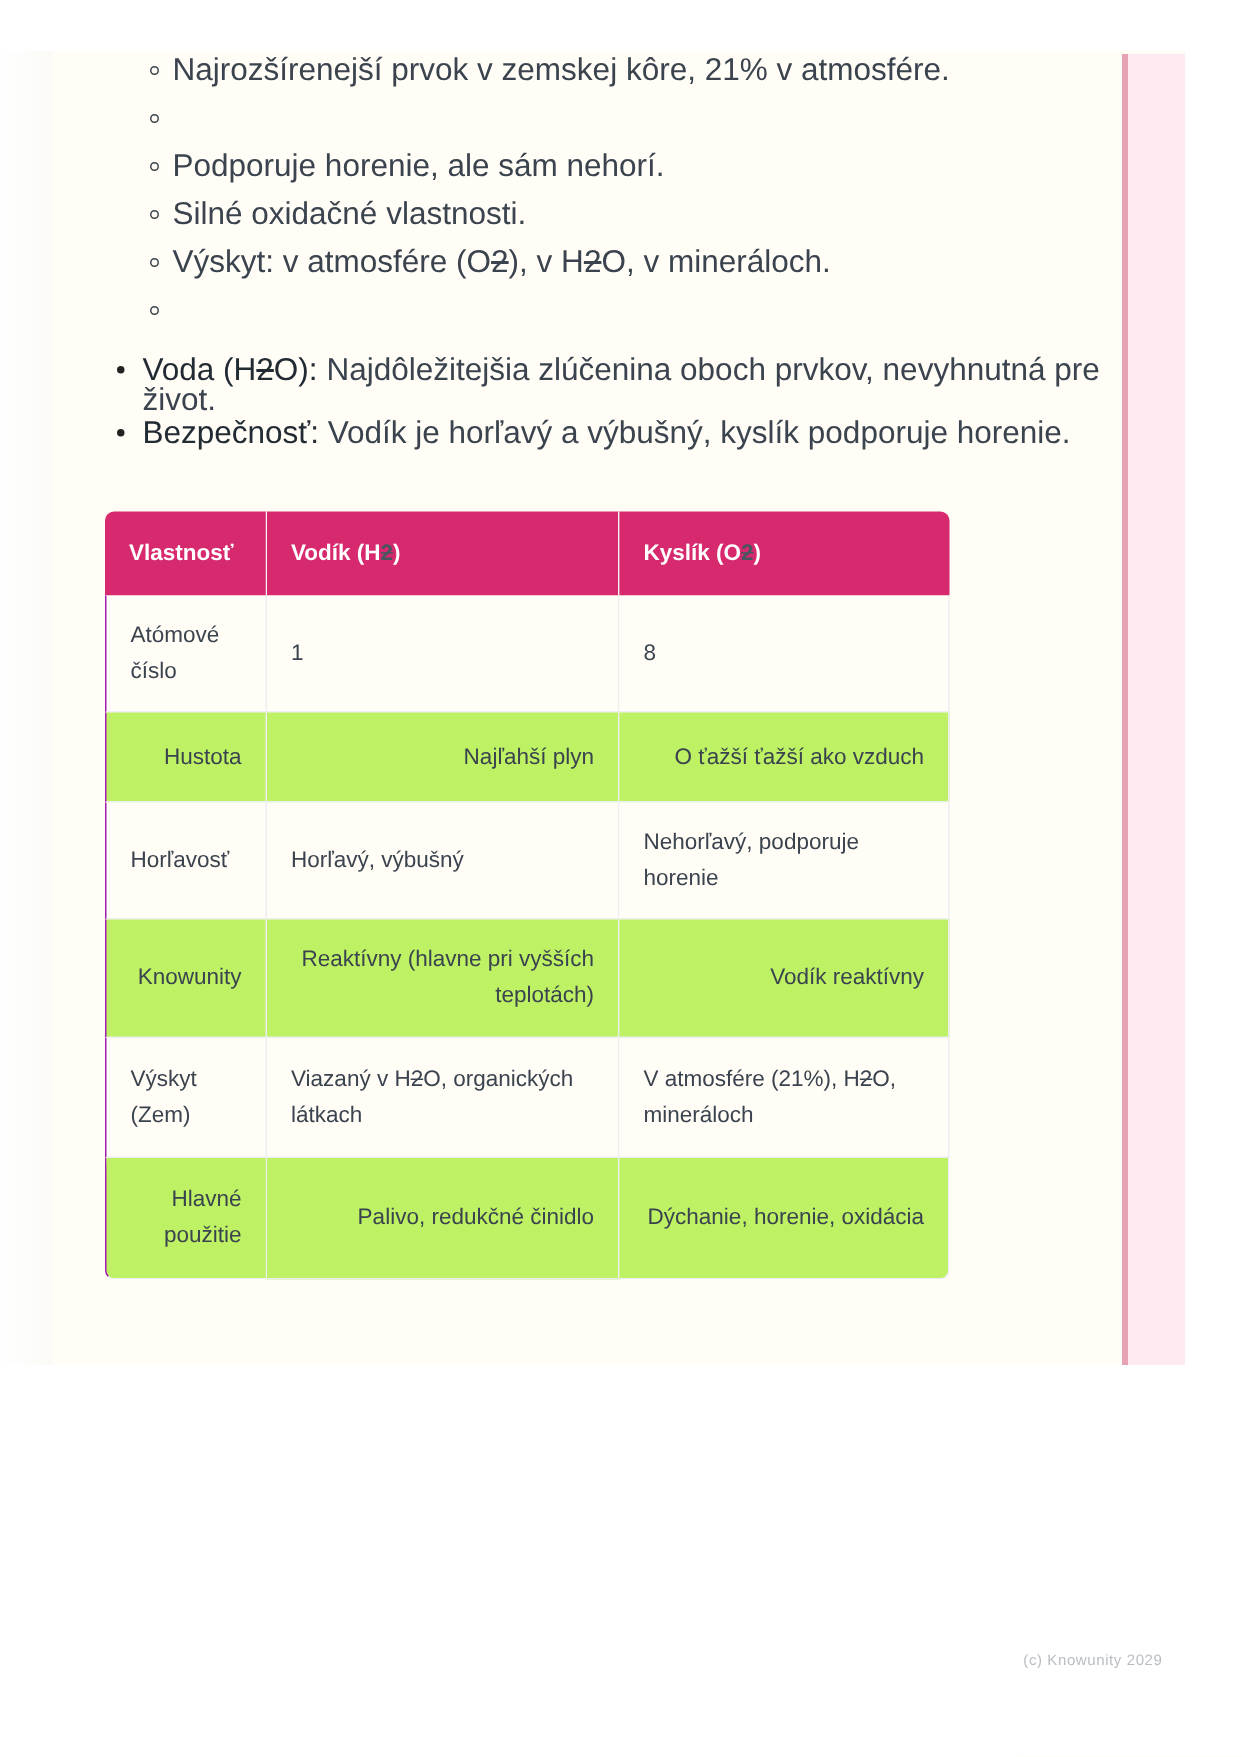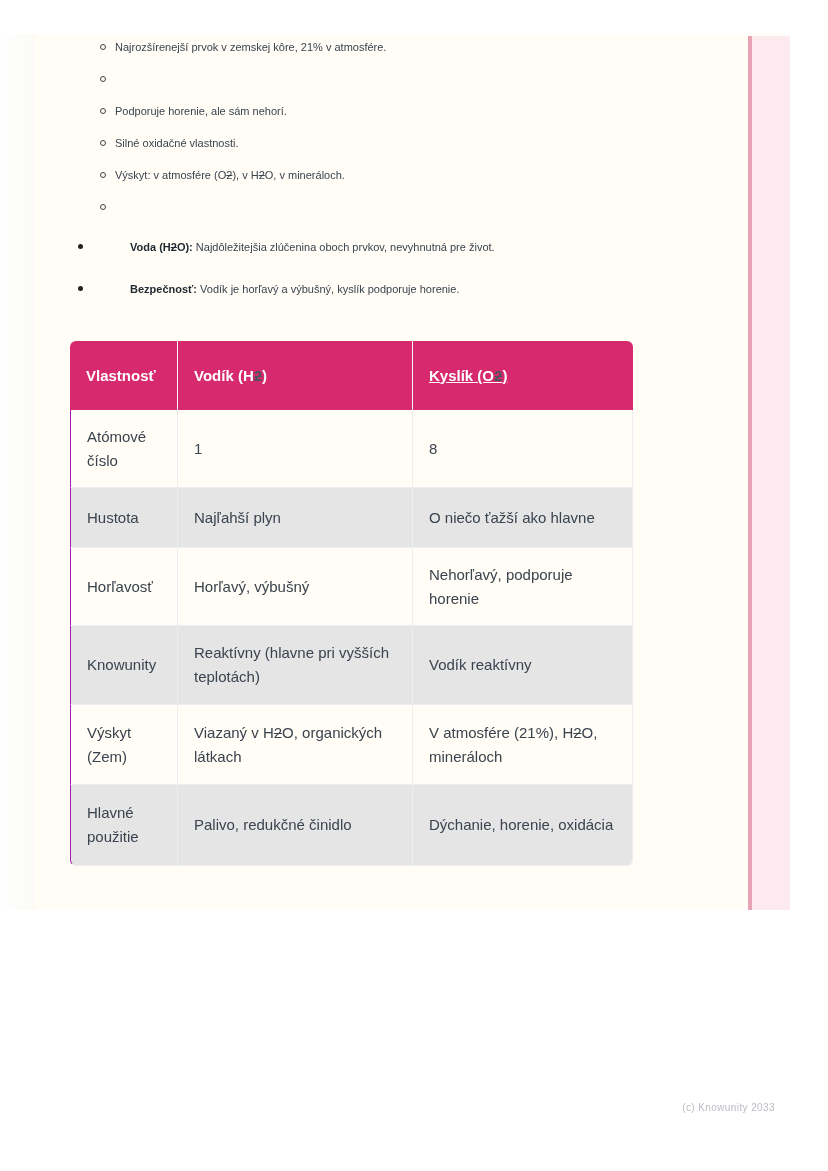--- a/index.html
+++ b/index.html
@@ -15,54 +15,54 @@
   .page::before{ 
     content:"";position:absolute;left:-35px;top:0;width:35px;height:100%;
     background:linear-gradient(90deg,#ffffff 0%,#fbfaf6 100%);
   }
   .accent-band{
     position:absolute;right:0;top:2px;bottom:0;width:38px;
     background:#fceaf0;border-left:4px solid #e8a2b6;
   }
   .doc-content{position:absolute;left:0;top:0;right:46px;}
   .bullet-row{position:absolute;left:0;width:100%;display:flex;align-items:flex-start;
-    font-size:11px;line-height:20px;}
+    font-size:21px;line-height:20px;}
   .bullet-row .marker{flex:0 0 auto;margin-top:7px;}
   .dot-hollow{width:6px;height:6px;border:1.5px solid #3a434e;border-radius:50%;
     display:inline-block;margin-left:65px;margin-right:9px;box-sizing:border-box;}
   .dot-filled{width:5px;height:5px;background:#222;border-radius:50%;
     display:inline-block;margin-left:43px;margin-right:12px;}
   .bullet-row .txt{flex:1 1 auto;}
-  .bold{font-weight:bold;color:#222b33;margin-left:35px;}
+  .bold{font-weight:normal;color:#222b33;}
   
   s.x2{text-decoration:line-through;}
   
   .data-table{
     position:absolute;left:35px;top:307px;width:563px;
     border-collapse:separate;border-spacing:0;
     font-size:15px;line-height:24px;color:#3a434e;
     border-radius:6px;
   }
   .data-table th,.data-table td{
     padding:8px 16px;vertical-align:middle;text-align:left;font-weight:normal;
     box-sizing:border-box;
   }
   .data-table th{
-    background:#d7296d;color:#ffffff;font-weight:bold;height:69px;
+    background:#d7296d;color:#ffffff;font-weight:bold;height:56px;
     border-right:1px solid #f3f5f7;
   }
   .data-table th:first-child{border-top-left-radius:6px;}
-  .data-table th:last-child{border-top-right-radius:6px;border-right:none;text-decoration:underline;}
+  .data-table th:last-child{border-top-right-radius:6px;border-right:none;}
   .data-table th s.x2{color:#4a5560;}
   .data-table td{
     border-right:1px solid #eceef1;border-bottom:1px solid #eceef1;
     background:#fffdf6;
   }
   .data-table tr td:first-child{border-left:1px solid #a21caf;}
-  .data-table tr.alt td{background:#e5e5e5;}
+  .data-table tr.alt td{background:#bef264;text-align:right;}
   .data-table tr:last-child td:first-child{border-bottom-left-radius:6px;}
   .data-table tr:last-child td:last-child{border-bottom-right-radius:6px;}
   .footer-credit{
     position:absolute;right:53px;top:1102px;font-size:10px;color:#b9bdc3;
     letter-spacing:0.4px;
   }
 </style>
 </head>
 <body>
 
@@ -117,21 +117,21 @@
         <th>Kyslík (O<s class="x2">2</s>)</th>
       </tr>
       <tr style="height:78px">
         <td>Atómové číslo</td>
         <td>1</td>
         <td>8</td>
       </tr>
       <tr class="alt" style="height:60px">
         <td>Hustota</td>
         <td>Najľahší plyn</td>
-        <td>O niečo ťažší ako hlavne</td>
+        <td>O ťažší ťažší ako vzduch</td>
       </tr>
       <tr style="height:78px">
         <td>Horľavosť</td>
         <td>Horľavý, výbušný</td>
         <td>Nehorľavý, podporuje horenie</td>
       </tr>
       <tr class="alt" style="height:79px">
         <td>Knowunity</td>
         <td>Reaktívny (hlavne pri vyšších teplotách)</td>
         <td>Vodík reaktívny</td>
@@ -143,13 +143,13 @@
       </tr>
       <tr class="alt" style="height:81px">
         <td>Hlavné použitie</td>
         <td>Palivo, redukčné činidlo</td>
         <td>Dýchanie, horenie, oxidácia</td>
       </tr>
     </tbody>
   </table>
 </div>
 
-<div class="footer-credit">(c) Knowunity 2033</div>
+<div class="footer-credit">(c) Knowunity 2029</div>
 
 </body></html>

